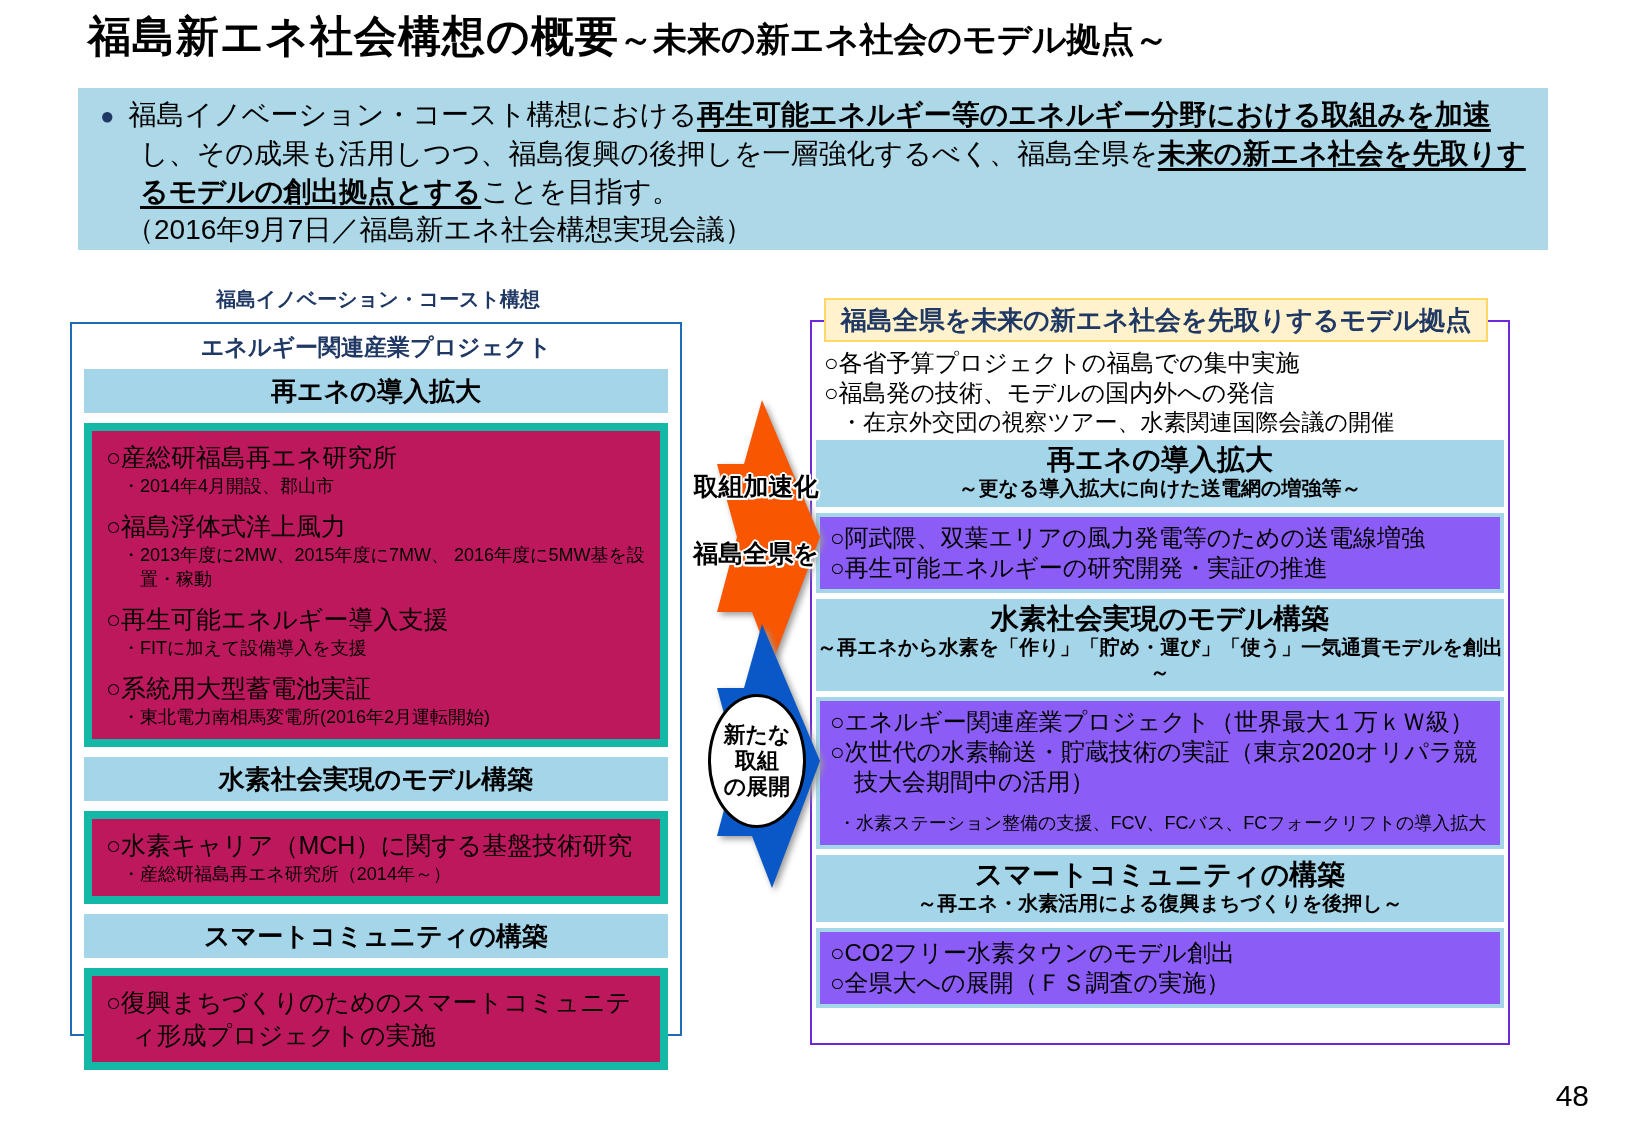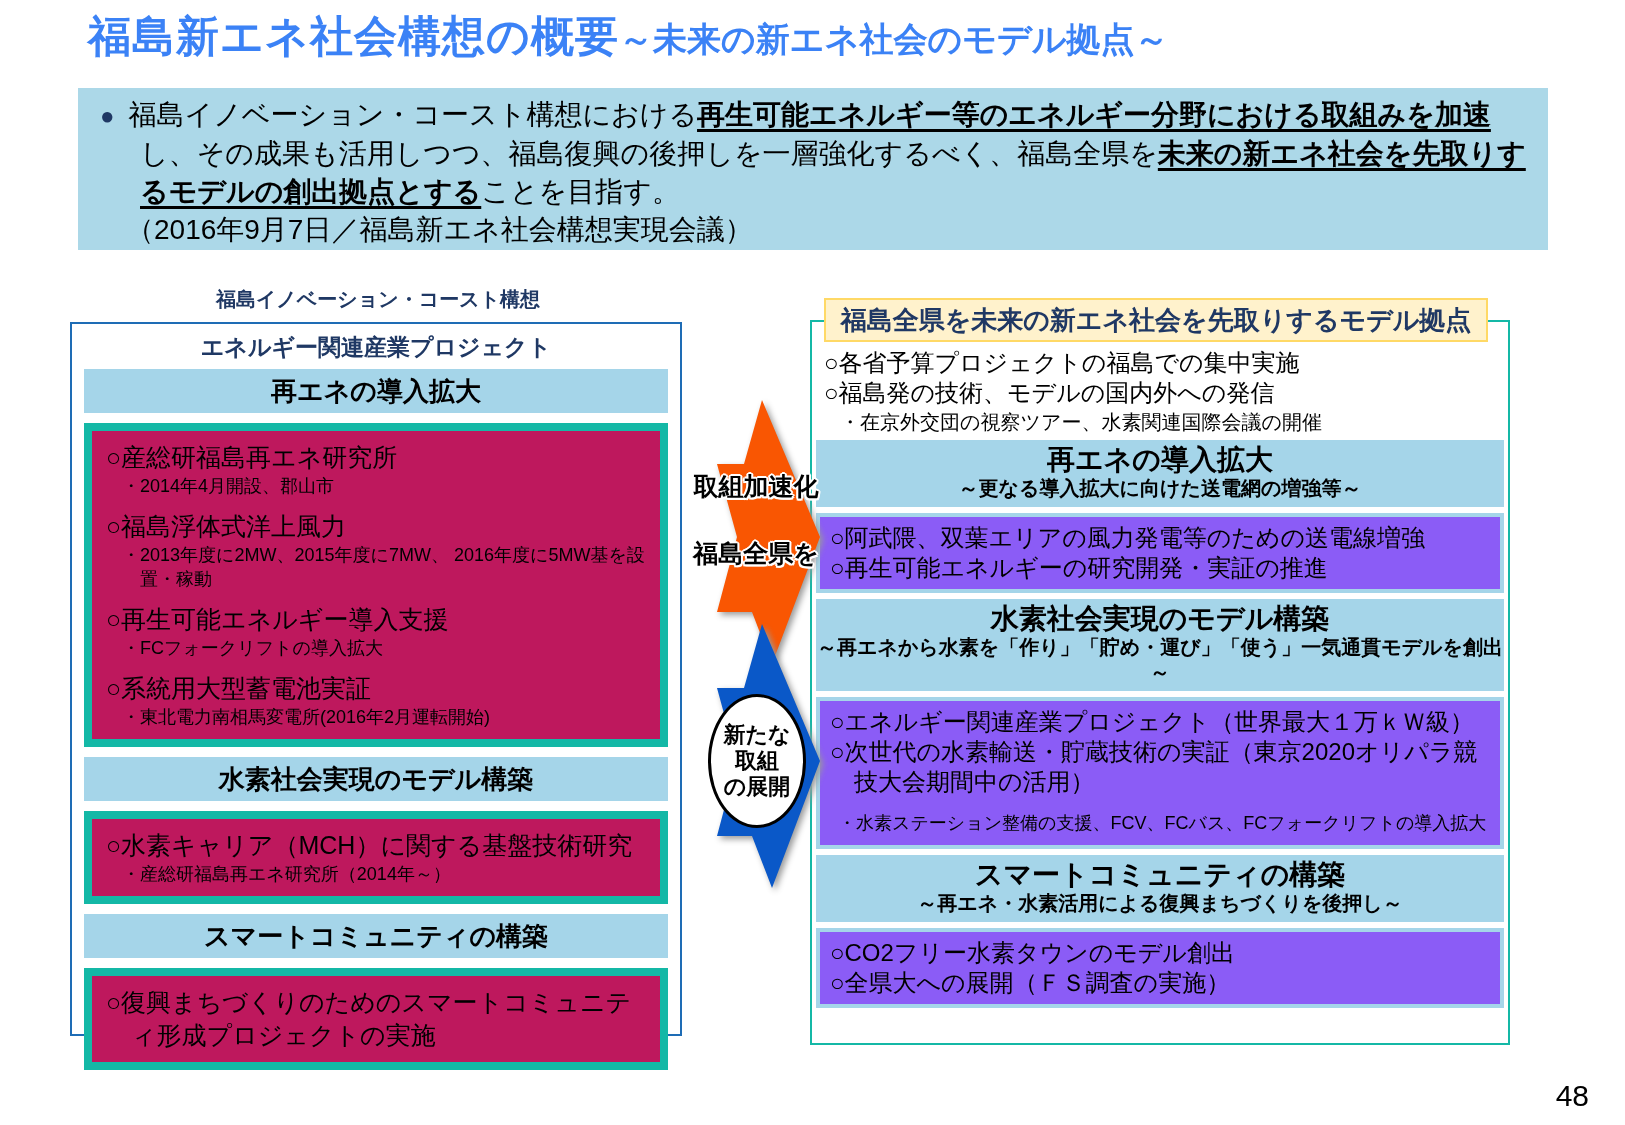--- a/index.html
+++ b/index.html
@@ -1,20 +1,20 @@
 <!DOCTYPE html>
 <html><head>
 <meta charset="utf-8">
 <style>
   html,body{margin:0;padding:0;background:#fff;}
   .slide{position:relative;width:1625px;height:1125px;background:#fff;overflow:hidden;
          font-family:"Liberation Sans","DejaVu Sans",sans-serif;color:#000;}
 
   
-  .title{position:absolute;left:88px;top:8px;margin:0;font-weight:bold;color:#3b82f6;white-space:nowrap;}
+  .title{position:absolute;left:88px;top:8px;margin:0;font-weight:bold;color:#000000;white-space:nowrap;}
   .t-main{font-size:43px;letter-spacing:1px;}
   .t-sub{font-size:34px;}
 
   
   .intro{position:absolute;left:78px;top:88px;width:1470px;height:162px;background:#ACD8E8;box-sizing:border-box;
          padding:8px 22px 4px 22px;font-size:28px;line-height:38px;}
   .intro-text{margin:0;padding-left:40px;text-indent:-40px;}
   .bullet{color:#1F3864;font-size:24px;margin-right:14px;}
   .bu{font-weight:bold;text-decoration:underline;text-decoration-thickness:2.5px;text-underline-offset:5px;}
   .source{margin:0;padding-left:26px;}
@@ -38,26 +38,26 @@
   .arrow-blue{left:700px;top:622px;}
   .arrow-label{position:absolute;left:684px;width:144px;text-align:center;font-weight:bold;font-size:25px;z-index:6;
     text-shadow:2px 0 0 #fff,-2px 0 0 #fff,0 2px 0 #fff,0 -2px 0 #fff,1.5px 1.5px 0 #fff,-1.5px -1.5px 0 #fff,1.5px -1.5px 0 #fff,-1.5px 1.5px 0 #fff;}
   .al1{top:470px;}
   .al2{top:537px;}
   .ellipse{position:absolute;left:708px;top:694px;width:98px;height:134px;background:#fff;border:3px solid #000;
            border-radius:50%;z-index:6;display:flex;flex-direction:column;align-items:center;justify-content:center;
            font-weight:bold;font-size:22px;line-height:26px;text-align:center;box-sizing:border-box;}
 
   
-  .rcol{position:absolute;left:810px;top:320px;width:700px;height:725px;border:2px solid #14b8a6;background:#fff;box-sizing:border-box;}
+  .rcol{position:absolute;left:810px;top:320px;width:700px;height:725px;border:2px solid #6d28d9;background:#fff;box-sizing:border-box;}
   .rcol-label{position:absolute;left:824px;top:298px;width:664px;height:44px;line-height:40px;box-sizing:border-box;
       background:#FFF2CC;border:2px solid #FFD966;text-align:center;color:#1F3864;font-weight:bold;font-size:26px;z-index:4;}
   .rcol-inner{padding-top:26px;}
   .rtop-item{font-size:24px;line-height:30px;margin-left:12px;}
-  .rtop-note{font-size:20px;line-height:24px;margin-left:28px;margin-top:2px;}
+  .rtop-note{font-size:23px;line-height:24px;margin-left:28px;margin-top:2px;}
   .rbar{margin:6px 4px 0 4px;padding:4px 0 6px 0;background:#A5D5E9;text-align:center;}
   .rbar-h{font-weight:bold;font-size:28px;line-height:32px;}
   .rbar-s{font-weight:bold;font-size:20px;line-height:25px;}
   .rbox{margin:6px 4px;border:4px solid #A5D5E9;background:#8b5cf6;padding:6px 10px;}
   .ritem{font-size:24px;line-height:30px;padding-left:1em;text-indent:-1em;}
   .rnote{font-size:18px;line-height:24px;margin:14px 0 4px 8px;}
 
   .pagenum{position:absolute;right:36px;bottom:12px;font-size:30px;color:#000000;}
 </style>
 </head>
@@ -83,21 +83,21 @@
       <div class="litem">
         <div class="lmain">○産総研福島再エネ研究所</div>
         <div class="lsub">・2014年4月開設、郡山市</div>
       </div>
       <div class="litem">
         <div class="lmain">○福島浮体式洋上風力</div>
         <div class="lsub">・2013年度に2MW、2015年度に7MW、 2016年度に5MW基を設置・稼動</div>
       </div>
       <div class="litem">
         <div class="lmain">○再生可能エネルギー導入支援</div>
-        <div class="lsub">・FCフォークリフトの導入拡大</div>
+        <div class="lsub">・FITに加えて設備導入を支援</div>
       </div>
       <div class="litem">
         <div class="lmain">○系統用大型蓄電池実証</div>
         <div class="lsub">・東北電力南相馬変電所(2016年2月運転開始)</div>
       </div>
     </div>
 
     <div class="lbar">水素社会実現のモデル構築</div>
     <div class="lbox">
       <div class="litem">

